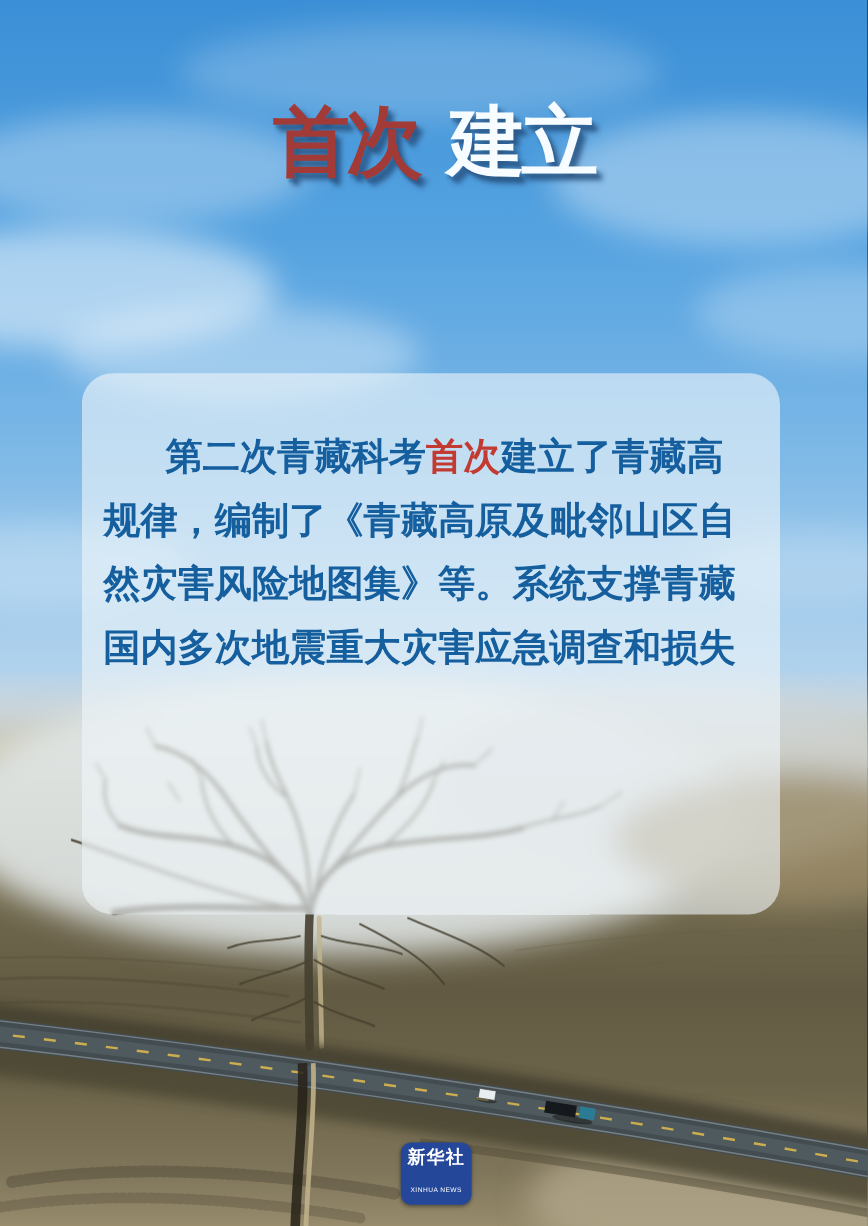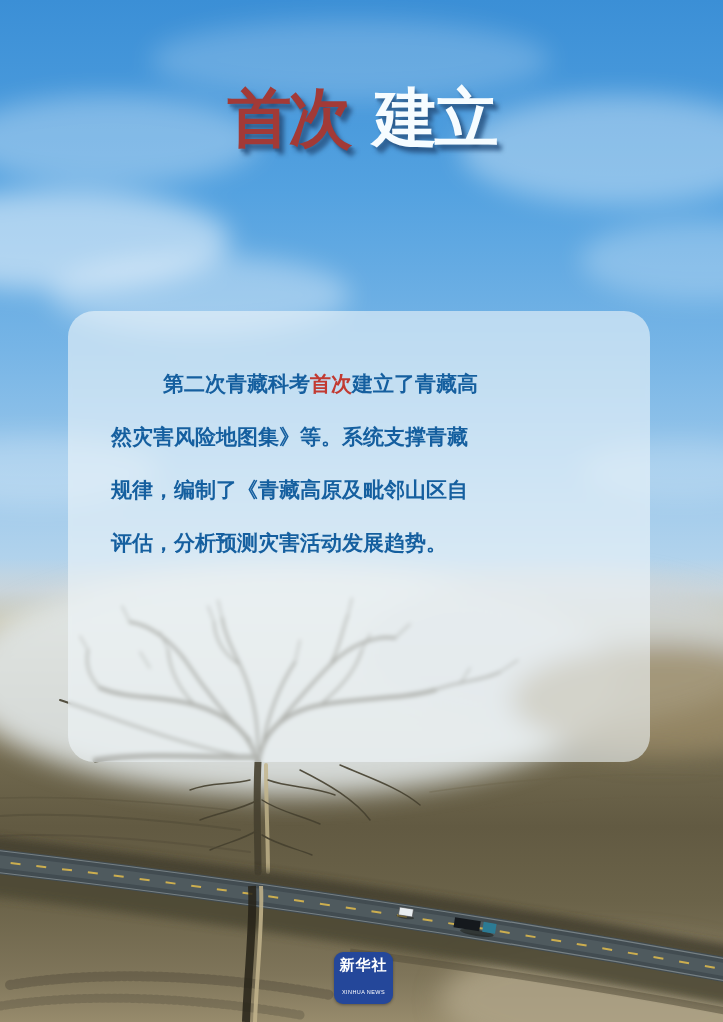--- a/index.html
+++ b/index.html
@@ -38,24 +38,25 @@
 
   
   .text-card{
     position:absolute;left:68px;top:311px;
     width:582px;height:451px;
     border-radius:26px;
     background:var(--card-bg);
     backdrop-filter:blur(2px);
   }
   .card-text{
-    padding:46px 16px 0 43px;
+    padding:46px 16px 0 18px;
     font-weight:bold;
-    font-size:21px;line-height:53px;
+    font-size:31px;line-height:53px;
     color:var(--body-blue);
+    font-family:Liberation Mono, monospace;
   }
   .card-line{white-space:nowrap;height:53px;}
   .card-line.indent{padding-left:52px;}
   .em-red{color:var(--em-red);}
 
   
   .xinhua-logo{
     position:absolute;left:334px;top:952px;
     width:59px;height:52px;
     border-radius:9px;
@@ -203,23 +204,23 @@
 
   <header class="title-block">
     <div>
       <span class="title-em">首次</span><span class="title-rest">建立</span>
     </div>
   </header>
 
   <section class="text-card">
     <div class="card-text">
         <div class="card-line indent"><span>第二次青藏科考</span><span class="em-red">首次</span><span>建立了青藏高</span></div>
+        <div class="card-line"><span>规律，编制了《青藏高原及毗邻山区自</span></div>
         <div class="card-line"><span>然灾害风险地图集》等。系统支撑青藏</span></div>
-        <div class="card-line"><span>规律，编制了《青藏高原及毗邻山区自</span></div>
-        <div class="card-line"><span>评估，分析预测灾害活动发展趋势。</span></div>
+        <div class="card-line"><span>国内多次地震重大灾害应急调查和损失</span></div>
       </div>
   </section>
 
   <div class="xinhua-logo">
     <div class="logo-cn">新华社</div>
     <div class="logo-en">XINHUA NEWS</div>
     <svg class="logo-net" width="42" height="17" viewBox="0 0 42 17" aria-hidden="true">
       <g fill="none" stroke="#ffffff" stroke-width="0.8" opacity="0.95">
         <path d="M3,15 Q21,-3 39,15"></path>
         <path d="M3,15 Q21,9 39,15"></path>

